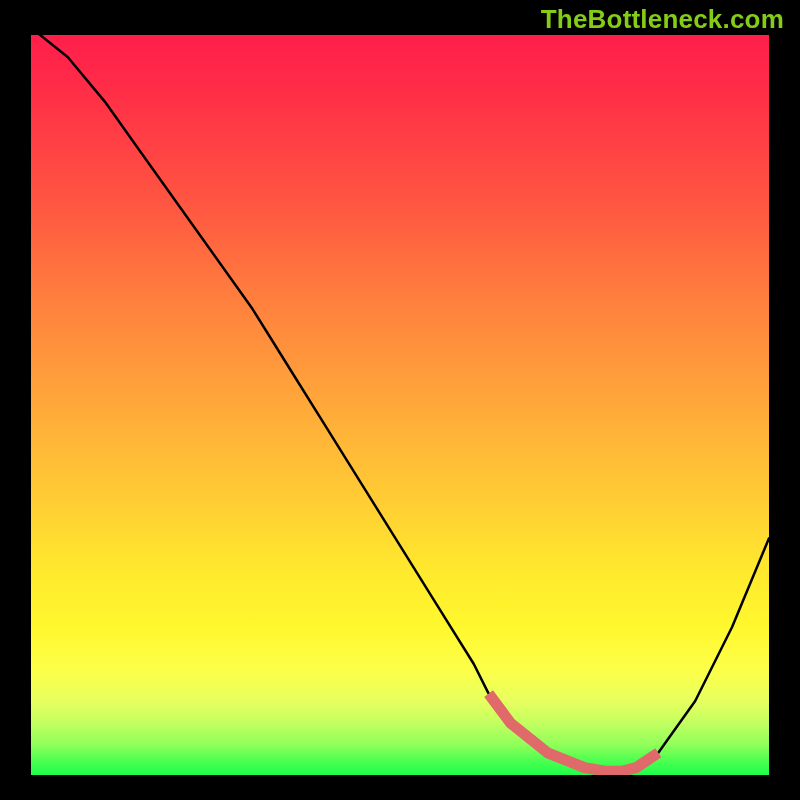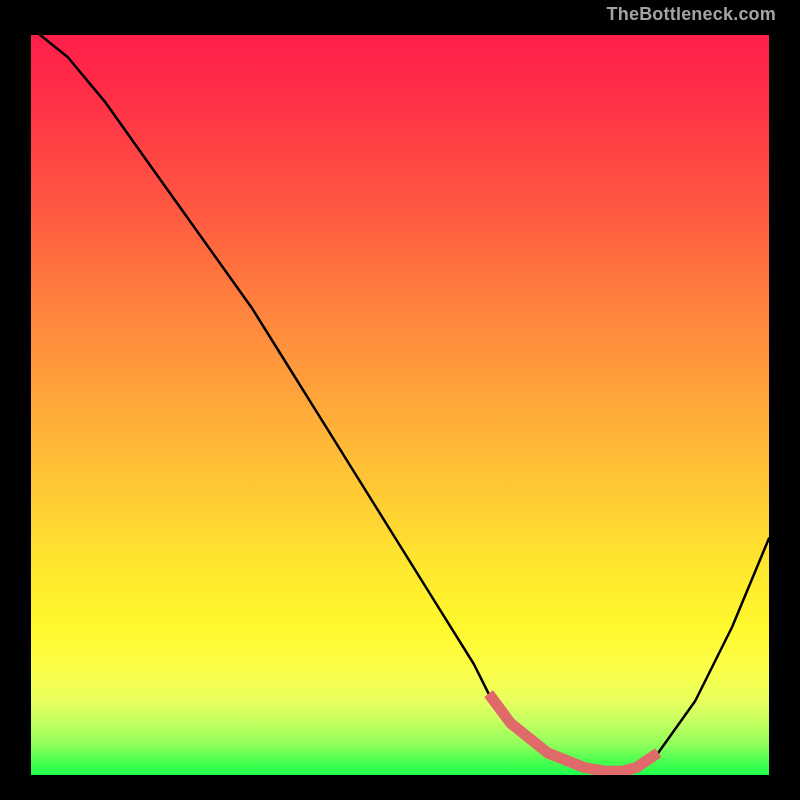--- a/index.html
+++ b/index.html
@@ -6,25 +6,25 @@
   html, body { width: 800px; height: 800px; overflow: hidden; background: #000; }
   .container {
     position: relative;
     width: 800px;
     height: 800px;
     background: #000;
   }
   .watermark {
     position: absolute;
     top: 4px;
-    right: 24px;
+    right: 16px;
     font-family: Arial, Helvetica, sans-serif;
-    font-size: 18px;
+    font-size: 26px;
     font-weight: 600;
-    color: #a3a3a3;
+    color: #84cc16;
     letter-spacing: 0.2px;
     z-index: 10;
   }
   .plot-outer {
     position: absolute;
     left: 28px;
     top: 32px;
     width: 744px;
     height: 746px;
   }

